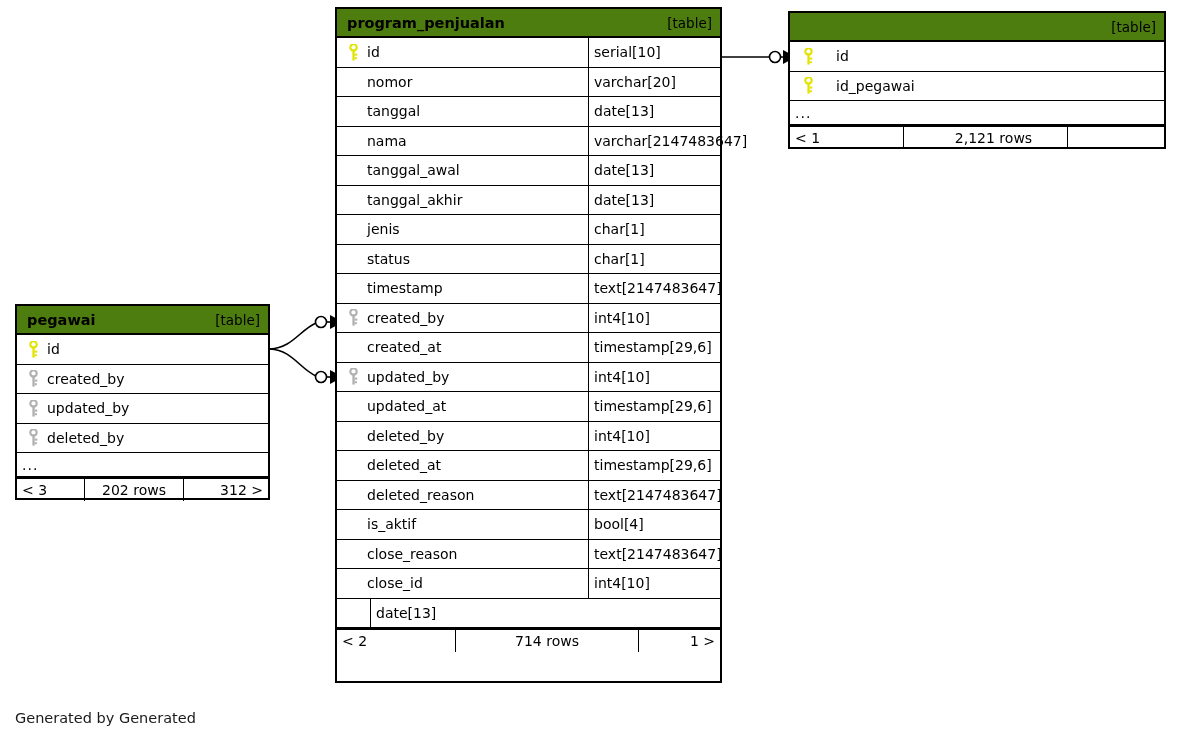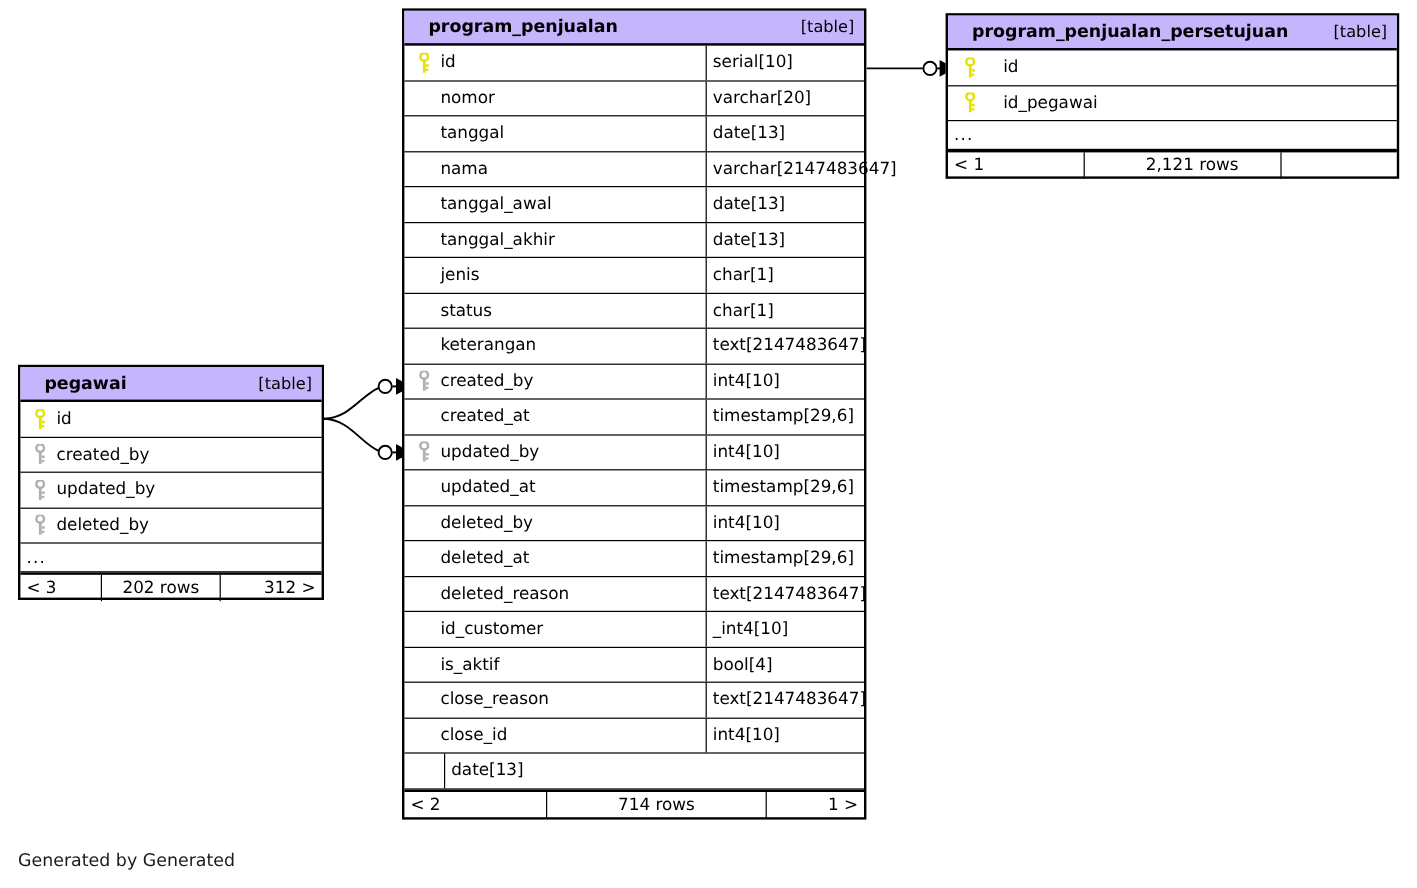--- a/index.html
+++ b/index.html
@@ -28,25 +28,25 @@
     position: absolute;
     box-sizing: border-box;
     border: 2px solid #000000;
     background: #ffffff;
     z-index: 3;
   }
 
   .er-title {
     box-sizing: border-box;
     height: 29px;
-    background: #c4b5fd;
+    background: #4d7c0f;
     border-bottom: 2px solid #000000;
     display: flex;
     align-items: center;
-    padding: 0 8px 0 20px;
+    padding: 0 8px 0 10px;
     font-size: 14.5px;
     font-weight: bold;
     color: #000;
     white-space: nowrap;
   }
   .er-title .tname { flex: 0 0 auto; }
   .er-title .tkind {
     margin-left: auto;
     font-weight: normal;
     font-size: 13.5px;
@@ -262,21 +262,21 @@
     <div class="er-row">
       <div class="col-name">
         <span class="keyslot"></span>
         <span class="cname">status</span>
       </div>
       <div class="col-type">char[1]</div>
     </div>
     <div class="er-row">
       <div class="col-name">
         <span class="keyslot"></span>
-        <span class="cname">keterangan</span>
+        <span class="cname">timestamp</span>
       </div>
       <div class="col-type">text[2147483647]</div>
     </div>
 
     <div class="er-row">
       <div class="col-name">
         <span class="keyslot">
           <svg width="9" height="17" viewBox="0 0 9 17">
               <circle cx="4.5" cy="3.4" r="3.2" fill="none" stroke="#b0b0b0" stroke-width="2.1"></circle>
               <rect x="3.4" y="5.6" width="2.3" height="11" fill="#b0b0b0"></rect>
@@ -336,27 +336,20 @@
     <div class="er-row">
       <div class="col-name">
         <span class="keyslot"></span>
         <span class="cname">deleted_reason</span>
       </div>
       <div class="col-type">text[2147483647]</div>
     </div>
     <div class="er-row">
       <div class="col-name">
         <span class="keyslot"></span>
-        <span class="cname">id_customer</span>
-      </div>
-      <div class="col-type">_int4[10]</div>
-    </div>
-    <div class="er-row">
-      <div class="col-name">
-        <span class="keyslot"></span>
         <span class="cname">is_aktif</span>
       </div>
       <div class="col-type">bool[4]</div>
     </div>
     <div class="er-row">
       <div class="col-name">
         <span class="keyslot"></span>
         <span class="cname">close_reason</span>
       </div>
       <div class="col-type">text[2147483647]</div>
@@ -447,21 +440,20 @@
     <div class="er-foot">
       <div class="fcell fleft" style="width:67px;">&lt; 3</div>
       <div class="fcell fmid" style="width:100px;">202 rows</div>
       <div class="fcell fright" style="flex:1 1 auto;">312 &gt;</div>
     </div>
   </div>
 
   <div class="er-table" id="tbl-program_penjualan_persetujuan">
 
     <div class="er-title">
-      <span class="tname">program_penjualan_persetujuan</span>
       <span class="tkind">[table]</span>
     </div>
 
     <div class="er-row">
       <div class="col-name">
         <span class="keyslot">
           <svg width="9" height="17" viewBox="0 0 9 17">
               <circle cx="4.5" cy="3.4" r="3.2" fill="none" stroke="#e3e300" stroke-width="2.1"></circle>
               <rect x="3.4" y="5.6" width="2.3" height="11" fill="#e3e300"></rect>
               <rect x="5.7" y="9.6" width="2.6" height="2" fill="#e3e300"></rect>

